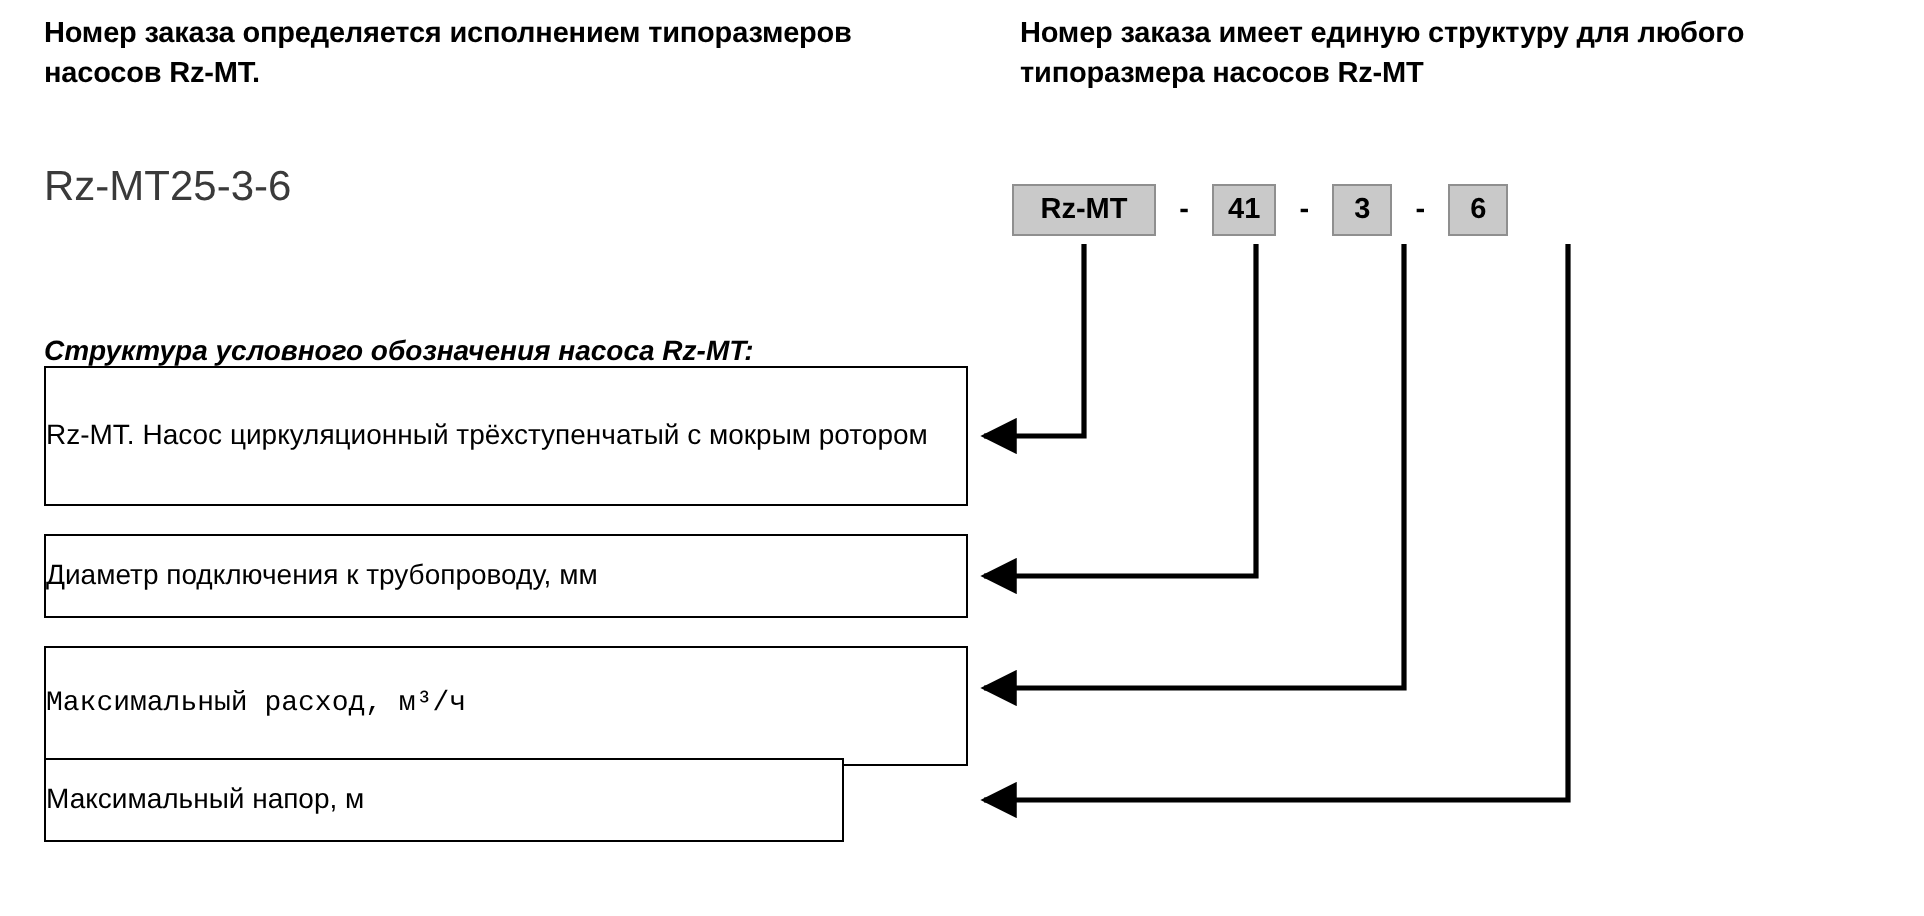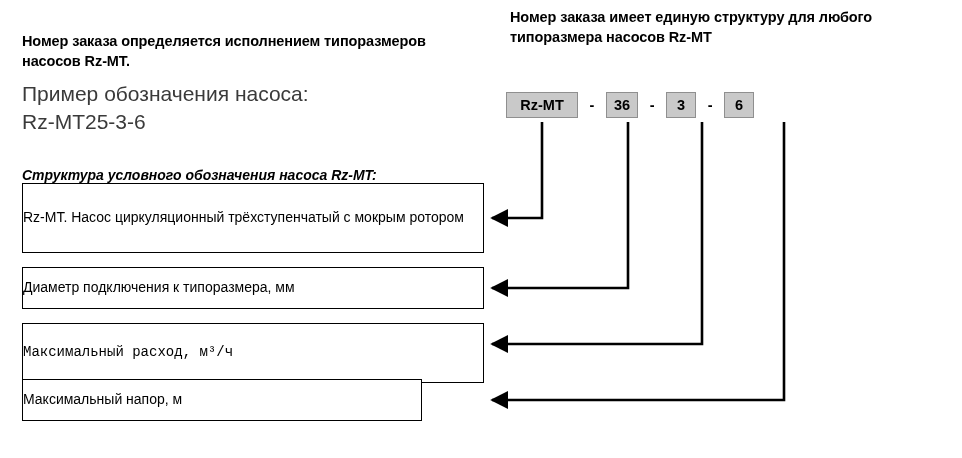--- a/index.html
+++ b/index.html
@@ -21,21 +21,20 @@
     position: absolute;
     font-size: 14.5px;
     line-height: 1.35;
     font-weight: 700;
     letter-spacing: -0.1px;
   }
   #intro-left {
     left: 22px;
     top: 8px;
     width: 460px;
-    margin-top: 24px;
   }
   #intro-right {
     left: 510px;
     top: 8px;
     width: 440px;
   }
 
   
   #example-heading {
     position: absolute;
@@ -118,38 +117,37 @@
     pointer-events: none;
   }
 </style>
 </head>
 <body>
 
 <div class="intro" id="intro-left">Номер заказа определяется исполнением типоразме­ров насосов Rz-MT.</div>
 <div class="intro" id="intro-right">Номер заказа имеет единую структуру для любого типоразмера насосов Rz-MT</div>
 
 <div id="example-heading">
-  <span>Пример обозначения насоса:</span>
   <span class="line2">Rz-MT25-3-6</span>
 </div>
 
 <div id="structure-caption">Структура условного обозначения насоса Rz-MT:</div>
 
 <div id="code-row">
   <div class="chip wide">Rz-MT</div>
   <div class="dash">-</div>
-  <div class="chip">36</div>
+  <div class="chip">41</div>
   <div class="dash">-</div>
   <div class="chip">3</div>
   <div class="dash">-</div>
   <div class="chip">6</div>
 </div>
 
 <div class="desc-box" id="box-0">Rz-MT. Насос циркуляционный трёхступенчатый с мокрым ротором</div>
-<div class="desc-box" id="box-1">Диаметр подключения к типоразмера, мм</div>
+<div class="desc-box" id="box-1">Диаметр подключения к трубопроводу, мм</div>
 <div class="desc-box" id="box-2">Максимальный расход, м³/ч</div>
 <div class="desc-box" id="box-3">Максимальный напор, м</div>
 
 <svg id="connectors" viewBox="0 0 962 458">
   <defs>
     <marker id="arrow" viewBox="0 0 10 10" refX="9" refY="5" markerWidth="7" markerHeight="7" orient="auto-start-reverse">
       <path d="M 0 0 L 10 5 L 0 10 z" fill="#000000"></path>
     </marker>
   </defs>
 

